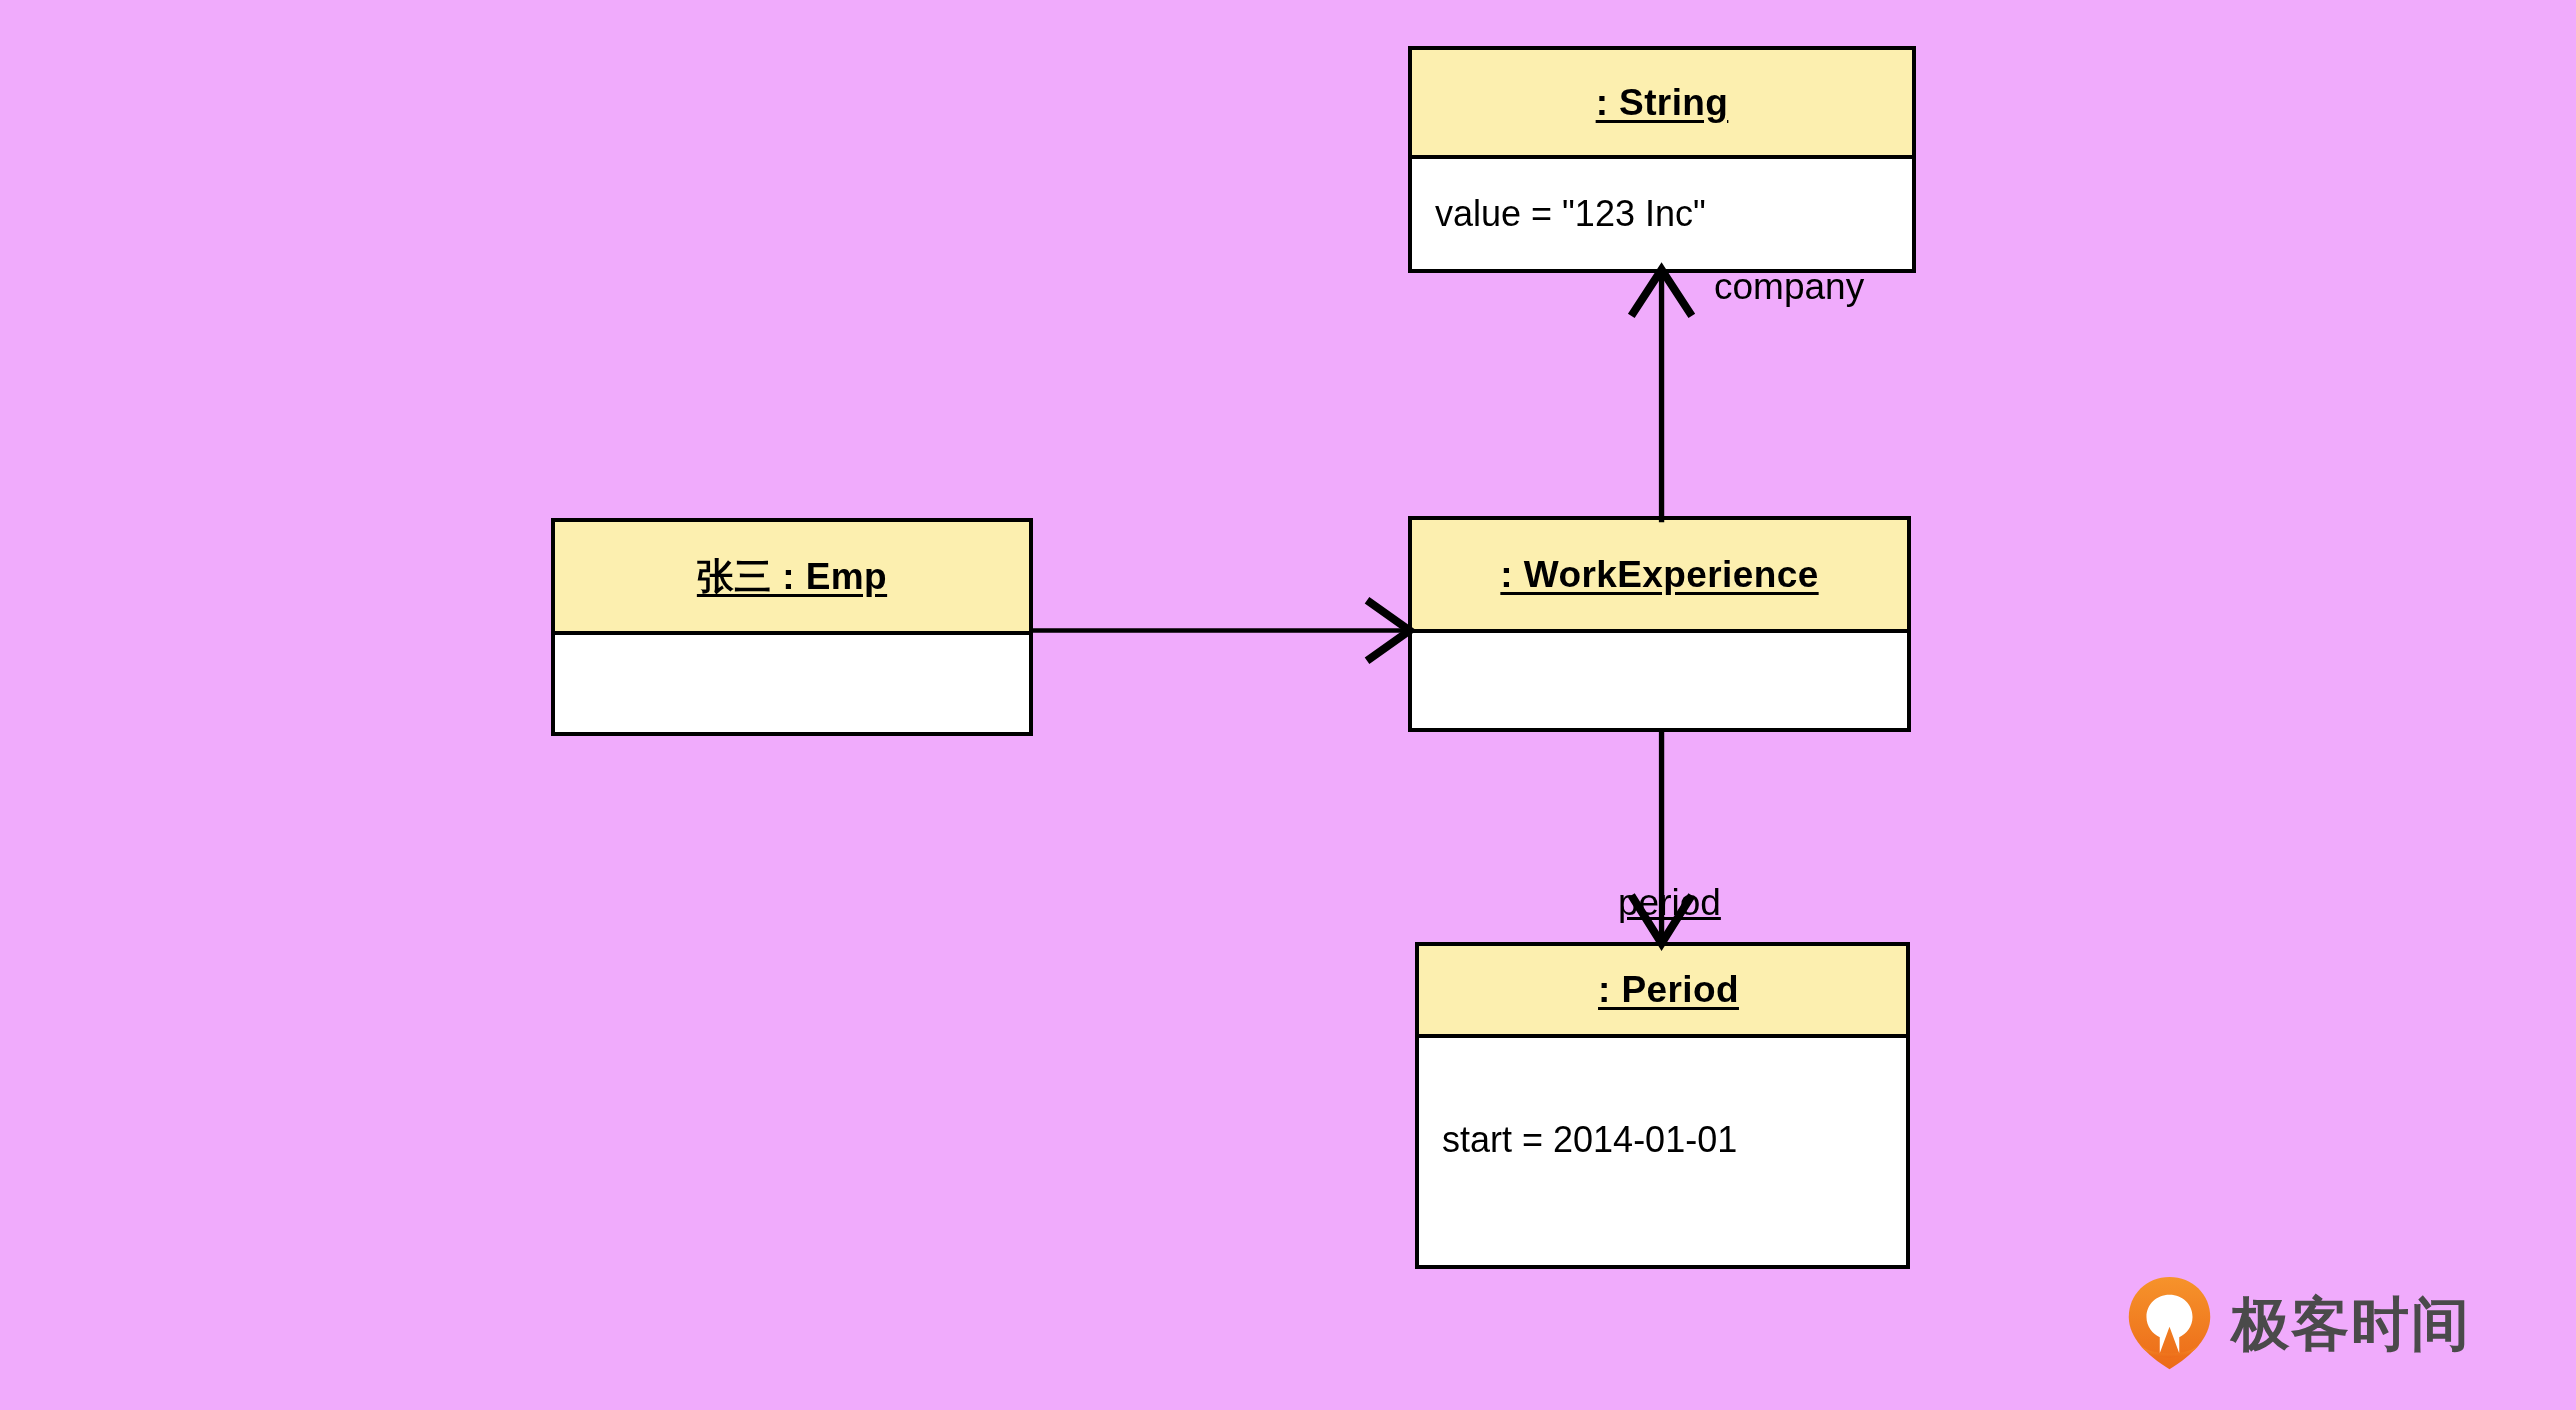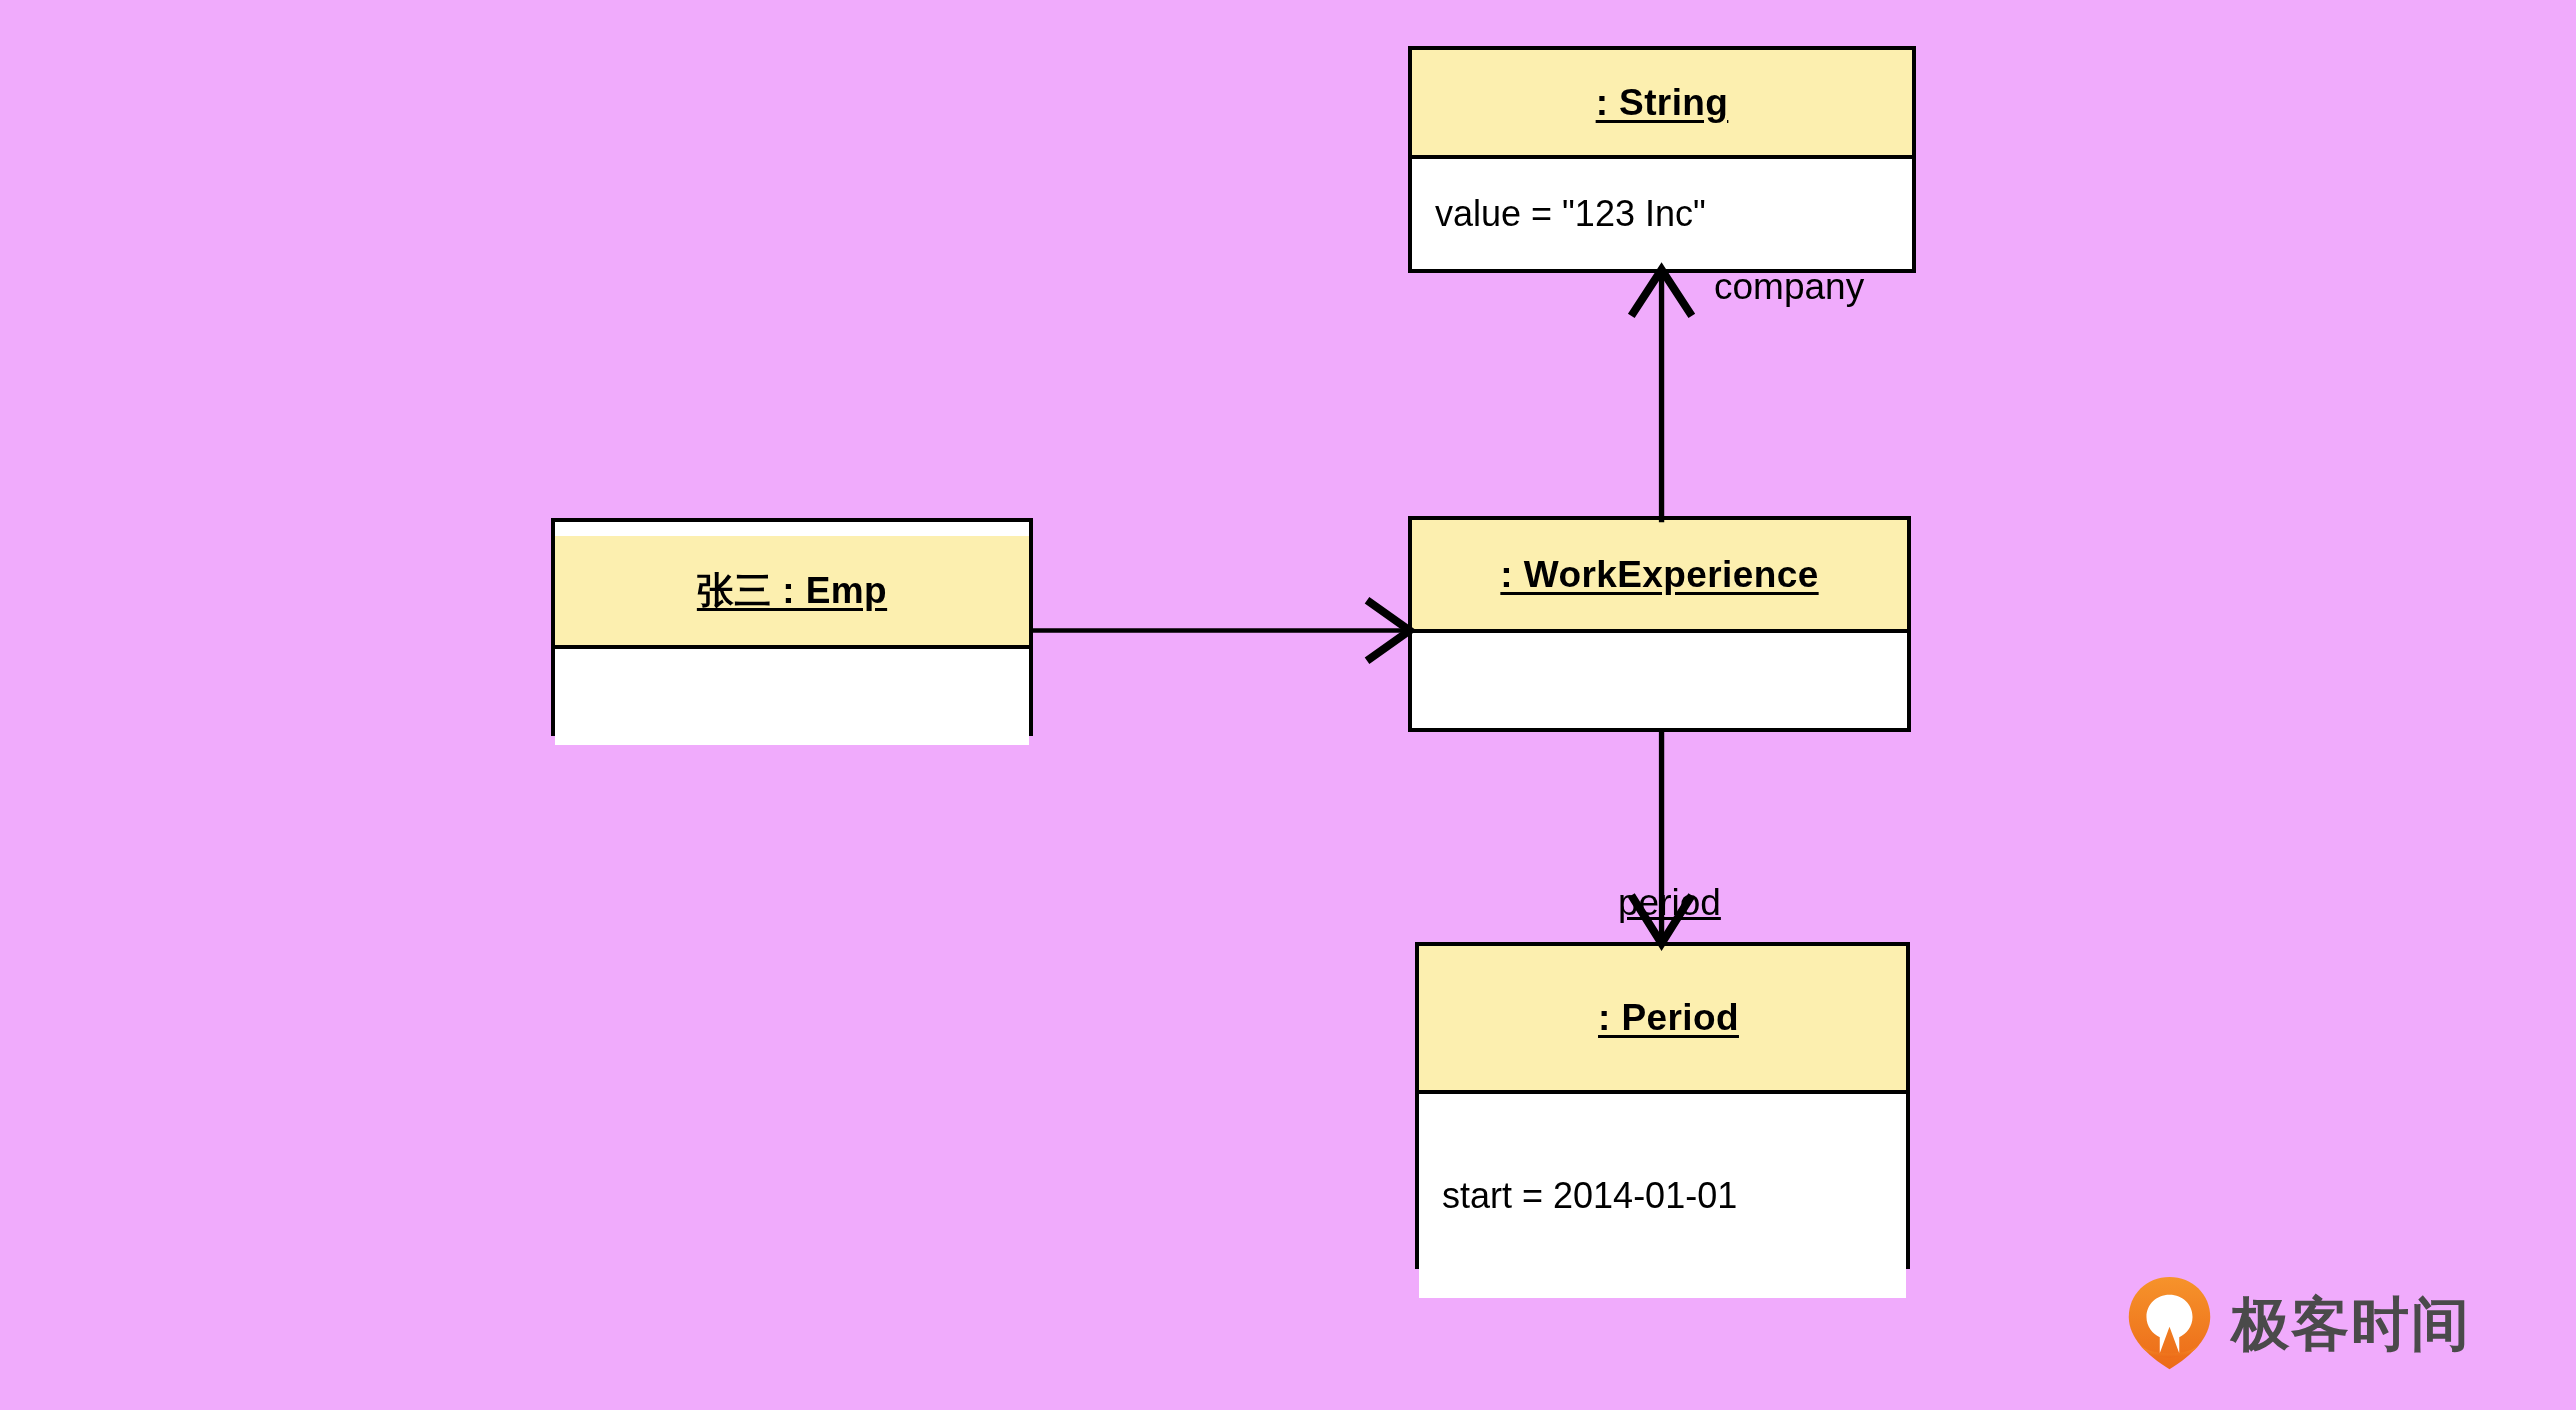--- a/index.html
+++ b/index.html
@@ -102,35 +102,35 @@
   <div class="uml-box" style="left:1408px; top:46px; width:508px; height:227px;">
     <div class="uml-header" style="height:109px;">
       <span class="uml-title">: String</span>
     </div>
     <div class="uml-body" style="height:109px;">
       <div class="uml-attr">value = "123 Inc"</div>
     </div>
   </div>
 
   <div class="uml-box" style="left:551px; top:518px; width:482px; height:218px;">
-    <div class="uml-header" style="height:113px;margin-top:14px;">
+    <div class="uml-header" style="height:113px;">
       <span class="uml-title">张三 : Emp</span>
     </div>
     <div class="uml-body empty" style="height:96px;"></div>
   </div>
 
   <div class="uml-box" style="left:1408px; top:516px; width:503px; height:216px;">
     <div class="uml-header" style="height:113px;">
       <span class="uml-title">: WorkExperience</span>
     </div>
     <div class="uml-body empty" style="height:94px;"></div>
   </div>
 
   <div class="uml-box" style="left:1415px; top:942px; width:495px; height:327px;">
-    <div class="uml-header" style="height:148px;padding-left:12px;">
+    <div class="uml-header" style="height:92px;padding-left:12px;">
       <span class="uml-title">: Period</span>
     </div>
     <div class="uml-body two-attrs" style="height:204px;">
       <div class="uml-attr">start = 2014-01-01</div>
     </div>
   </div>
 
   <svg class="conn-svg" style="left:1033px; top:586px; width:382px; height:98px;" viewBox="0 0 430 110">
     <line x1="0" y1="50" x2="422" y2="50" stroke="#000000" stroke-width="5"></line>
     <polyline points="376,16 424,50 376,84" fill="none" stroke="#000000" stroke-width="9" stroke-linecap="butt" stroke-linejoin="miter"></polyline>

